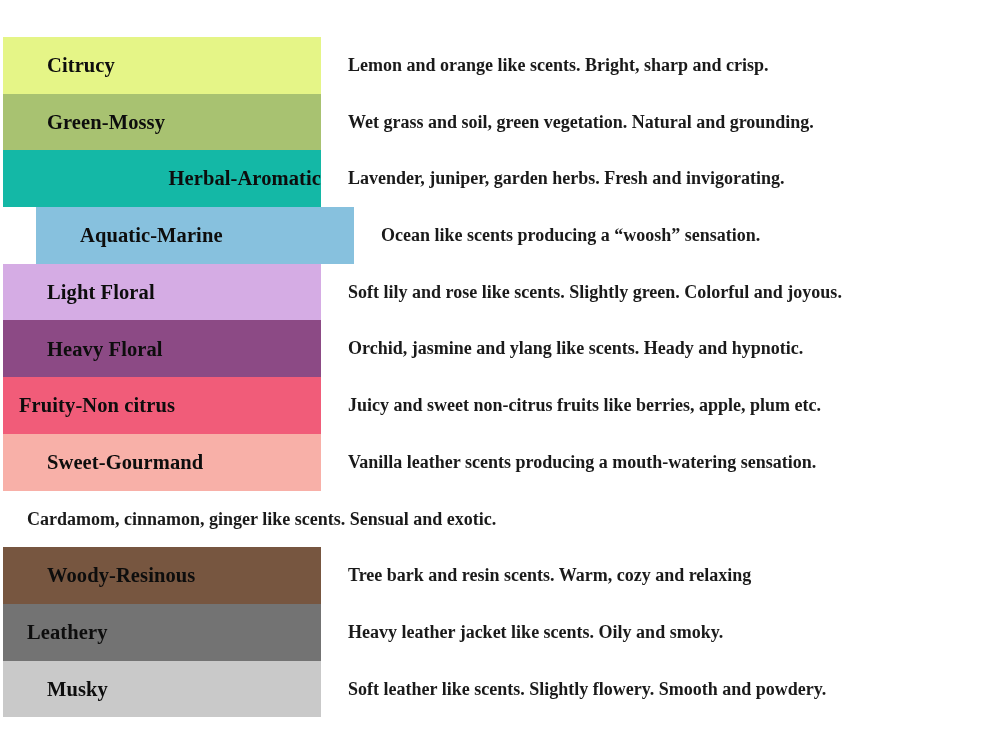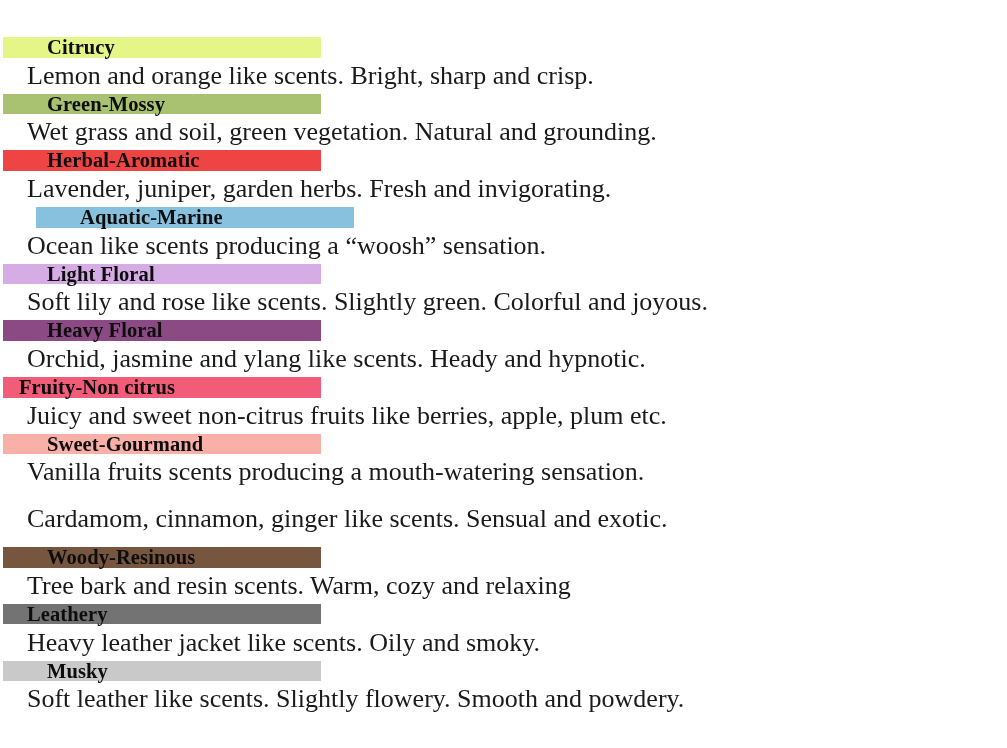--- a/index.html
+++ b/index.html
@@ -17,21 +17,20 @@
 
   #scent-wheel-table {
     position: absolute;
     left: 0;
     top: 37px;
     width: 1007px;
   }
 
   .scent-row {
     display: flex;
-    flex-direction: column;
     align-items: stretch;
     height: 56.7px;
   }
 
   .swatch {
     position: relative;
     width: 318px;
     margin-left: 3px;
     display: flex;
     align-items: center;
@@ -53,22 +52,22 @@
     flex: 1 1 auto;
     display: flex;
     align-items: center;
     padding-left: 27px;
     box-sizing: border-box;
     background: #ffffff;
   }
 
   .description-text {
     font-family: "Liberation Serif", "DejaVu Serif", serif;
-    font-weight: normal;
-    font-size: 26px;
+    font-weight: bold;
+    font-size: 18px;
     color: #1a1a1a;
     line-height: 1.15;
     white-space: nowrap;
   }
 </style>
 </head>
 <body>
 
 <div id="scent-wheel-table">
     <div class="scent-row">
@@ -81,21 +80,21 @@
     </div>
     <div class="scent-row">
       <div class="swatch" style="background-color: rgb(168, 194, 113);">
         <span class="swatch-label">Green-Mossy</span>
       </div>
       <div class="description-cell">
         <span class="description-text">Wet grass and soil, green vegetation. Natural and grounding.</span>
       </div>
     </div>
     <div class="scent-row">
-      <div class="swatch" style="background-color: #ef4444;">
+      <div class="swatch" style="background-color: #14b8a6; justify-content: flex-end;">
         <span class="swatch-label">Herbal-Aromatic</span>
       </div>
       <div class="description-cell">
         <span class="description-text">Lavender, juniper, garden herbs. Fresh and invigorating.</span>
       </div>
     </div>
     <div class="scent-row">
       <div class="swatch" style="background-color: rgb(135, 193, 222); margin-left: 36px;">
         <span class="swatch-label">Aquatic-Marine</span>
       </div>
@@ -125,21 +124,21 @@
       </div>
       <div class="description-cell">
         <span class="description-text">Juicy and sweet non-citrus fruits like berries, apple, plum etc.</span>
       </div>
     </div>
     <div class="scent-row">
       <div class="swatch" style="background-color: rgb(248, 176, 168);">
         <span class="swatch-label">Sweet-Gourmand</span>
       </div>
       <div class="description-cell">
-        <span class="description-text">Vanilla fruits scents producing a mouth-watering sensation.</span>
+        <span class="description-text">Vanilla leather scents producing a mouth-watering sensation.</span>
       </div>
     </div>
     <div class="scent-row">
       <div class="description-cell">
         <span class="description-text">Cardamom, cinnamon, ginger like scents. Sensual and exotic.</span>
       </div>
     </div>
     <div class="scent-row">
       <div class="swatch" style="background-color: rgb(119, 86, 64); text-align: center;">
         <span class="swatch-label">Woody-Resinous</span>

